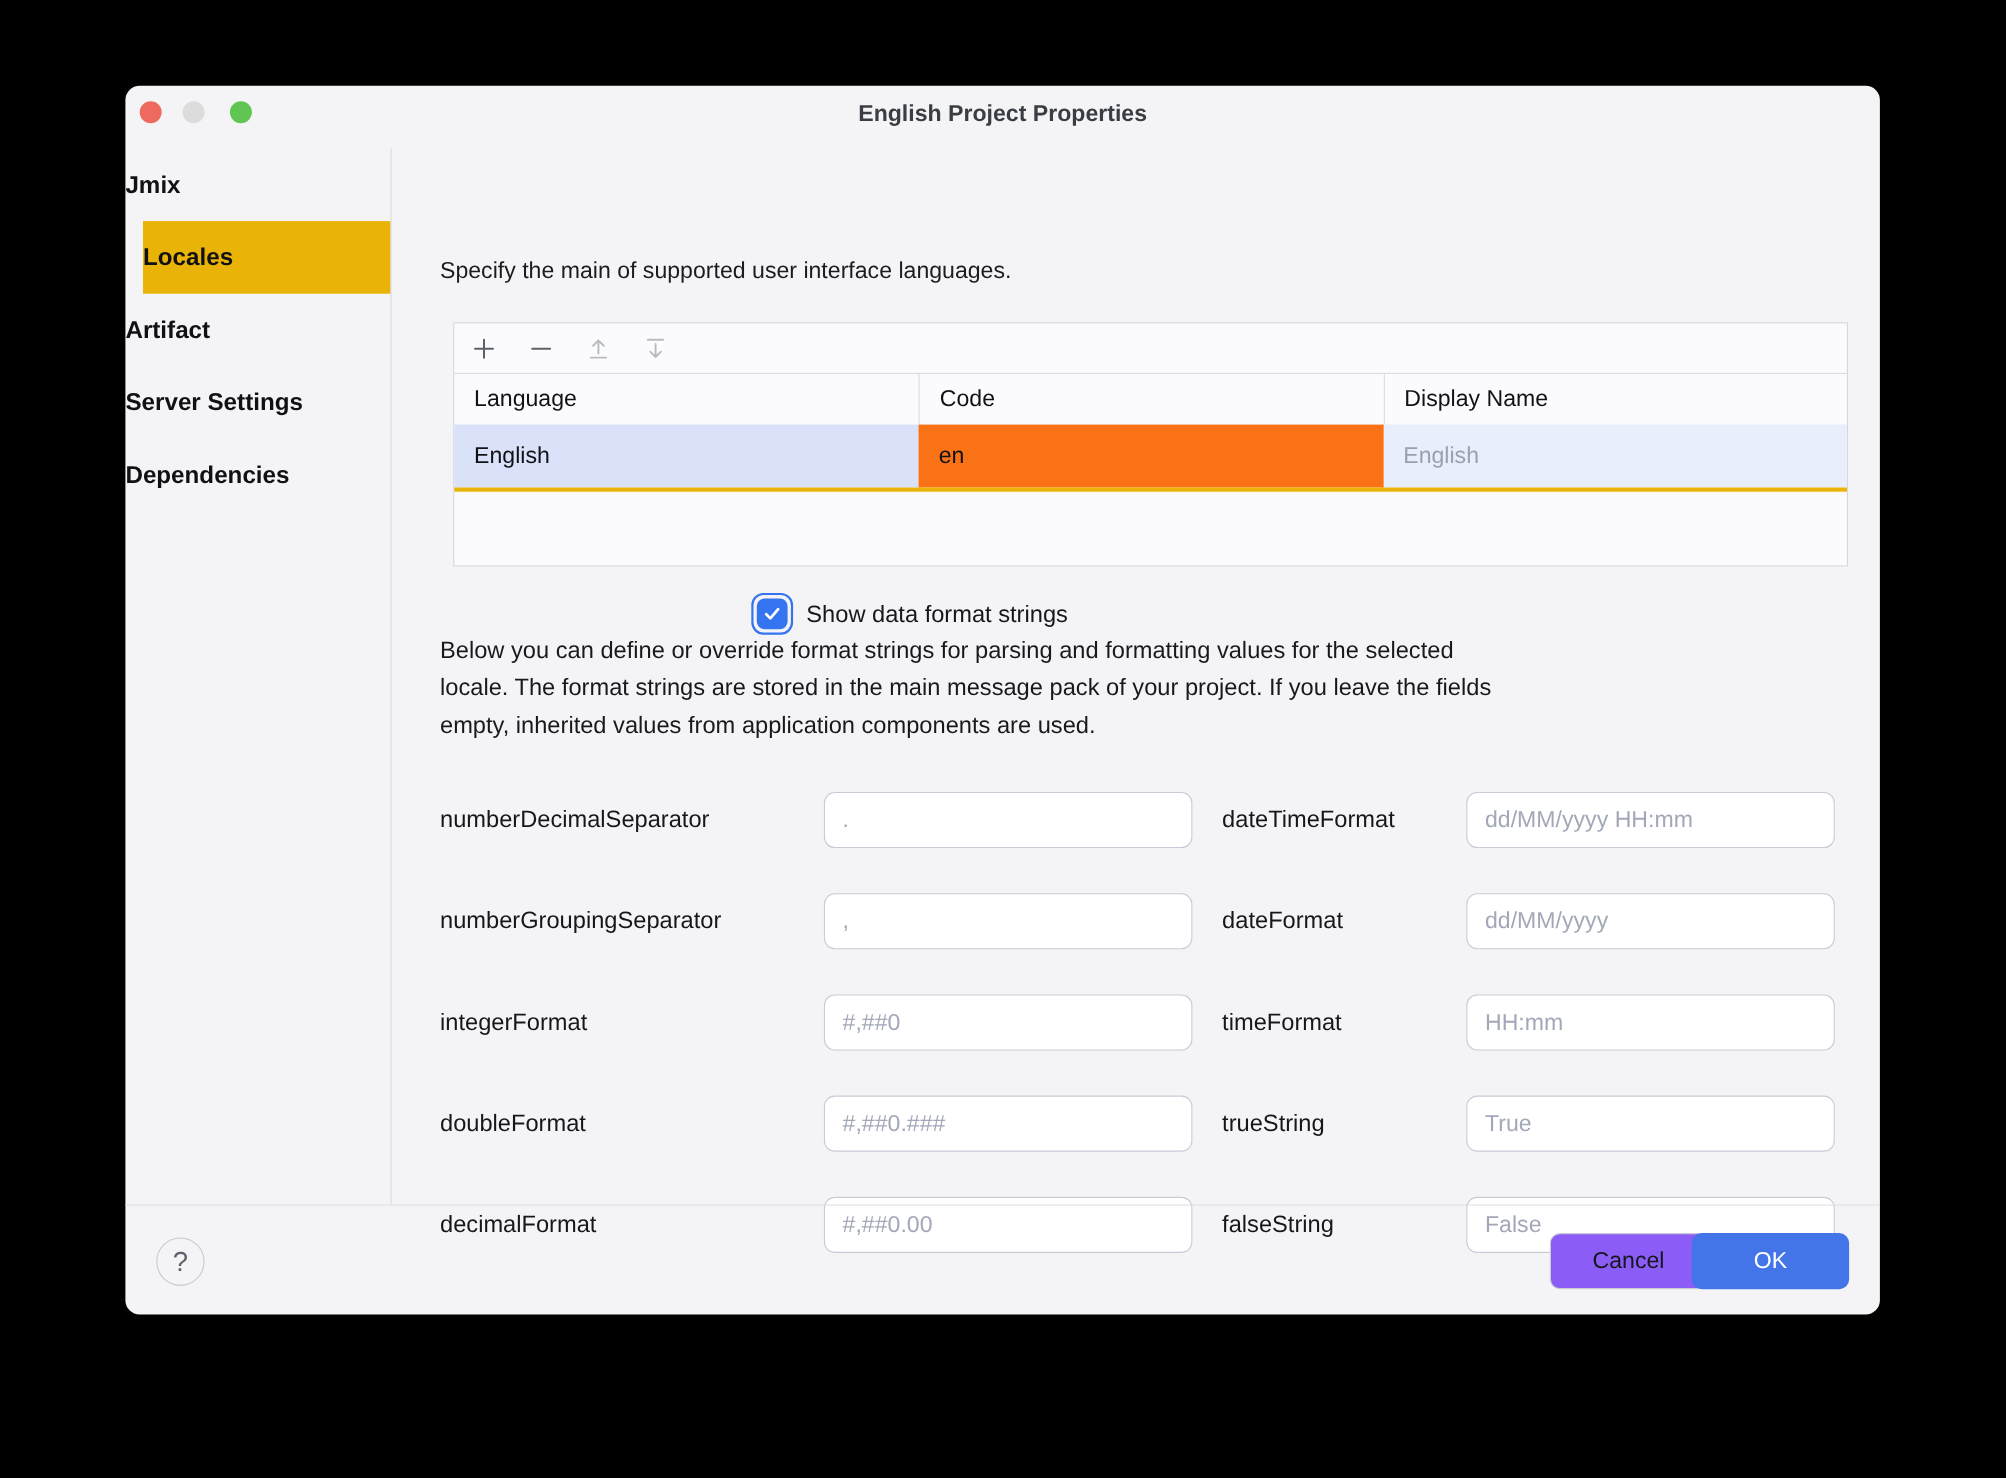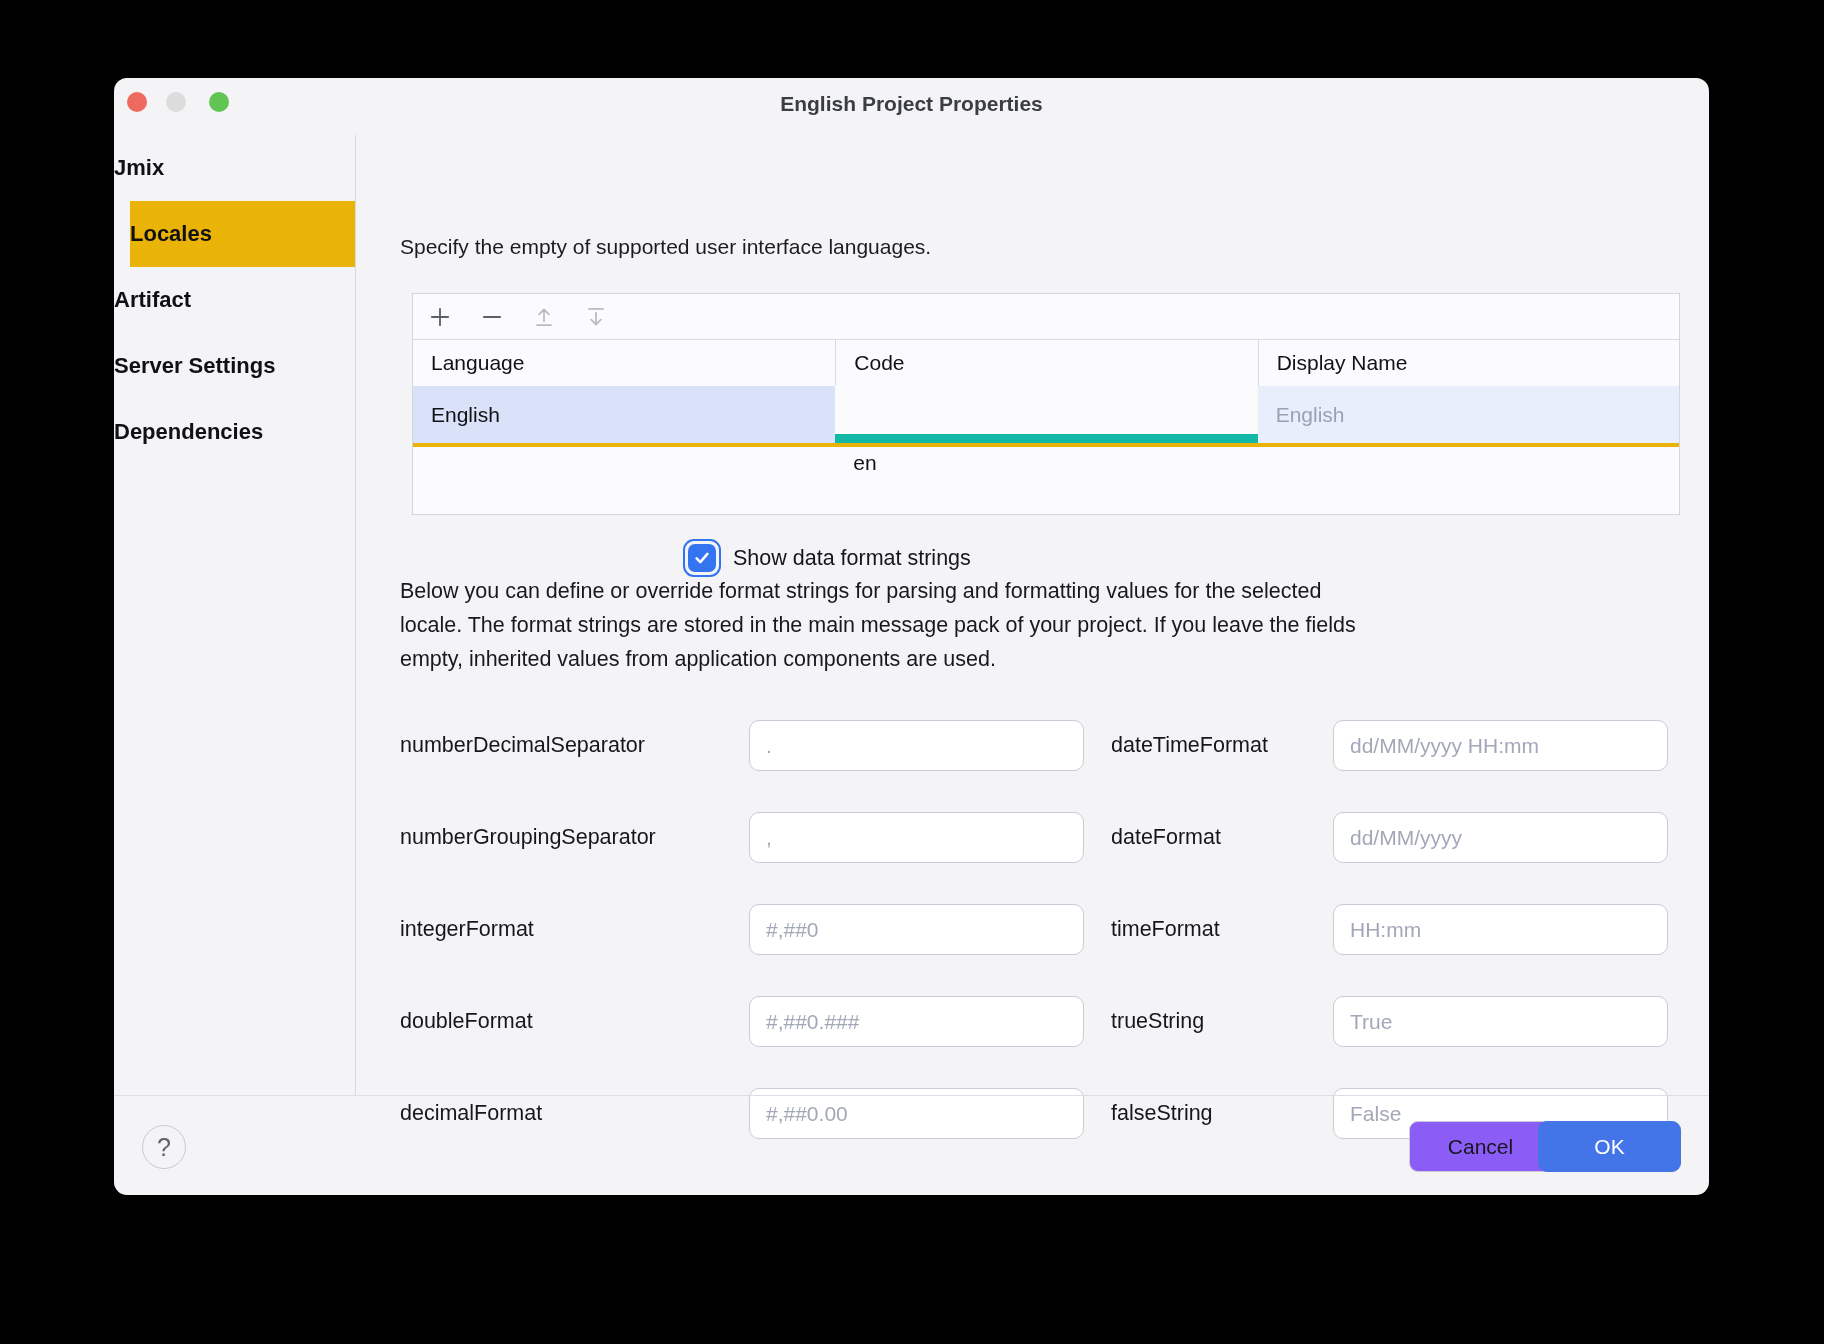--- a/index.html
+++ b/index.html
@@ -27,21 +27,21 @@
   .toolbar{height:46px;border-bottom:1px solid #d9dbe0;display:flex;align-items:center;padding-left:14px;box-sizing:border-box;}
   .tbtn{width:26px;height:26px;margin-right:26px;display:flex;align-items:center;justify-content:center;background:none;border:none;padding:0;}
   .thead{height:46px;display:flex;box-sizing:border-box;}
   .th{box-sizing:border-box;padding-left:18px;line-height:46px;font-size:21px;color:#101216;}
   .th.c1{width:423px;}
   .th.c2{width:423px;border-left:1px solid #d9dbe0;}
   .th.c3{width:422px;border-left:1px solid #d9dbe0;}
   .trow{height:57px;display:flex;border-bottom:4px solid #eab308;}
   .td{box-sizing:border-box;padding-left:18px;line-height:57px;font-size:21px;color:#101216;}
   .td.c1{width:423px;background:#d9e2f8;}
-  .td.c2{width:423px;background:#14b8a6;margin-top:48px;}
+  .td.c2{width:423px;background:#f97316;}
   .td.c3{width:422px;background:#e9eefc;color:#9aa1b2;}
   .tbody-empty{height:71px;}
   
   .cbx-wrap{position:absolute;left:283px;top:404px;width:38px;height:38px;border:2px solid #3574f0;
     border-radius:11px;box-sizing:border-box;background:#f4f4f6;cursor:pointer;}
   .cbx{position:absolute;left:3px;top:3px;width:28px;height:28px;border-radius:7px;background:#3574f0;
     display:flex;align-items:center;justify-content:center;}
   .cbx-label{position:absolute;left:333px;top:404px;height:38px;line-height:38px;font-size:21.5px;color:#15171c;}
   
   .desc{position:absolute;left:0;top:439px;width:1260px;font-size:21.5px;line-height:34px;color:#17191e;}
@@ -80,21 +80,21 @@
     <div class="side-item">Jmix</div>
     <div class="side-item selected">Locales</div>
     <div class="side-item">Artifact</div>
     <div class="side-item">Server Settings</div>
     <div class="side-item">Dependencies</div>
   </div>
   <div class="sidebar-divider"></div>
 
   <div class="main">
 
-    <div class="instruction">Specify the empty of supported user interface languages.</div>
+    <div class="instruction">Specify the main of supported user interface languages.</div>
 
     <div class="table-panel">
       <div class="toolbar">
         <button class="tbtn">
           <span>
             <svg width="26" height="26" viewBox="0 0 24 24" fill="none">
                 <path d="M12 4.5v15M4.5 12h15" stroke="#5c606b" stroke-width="1.7" stroke-linecap="round"></path>
               </svg>
           </span>
         </button>

